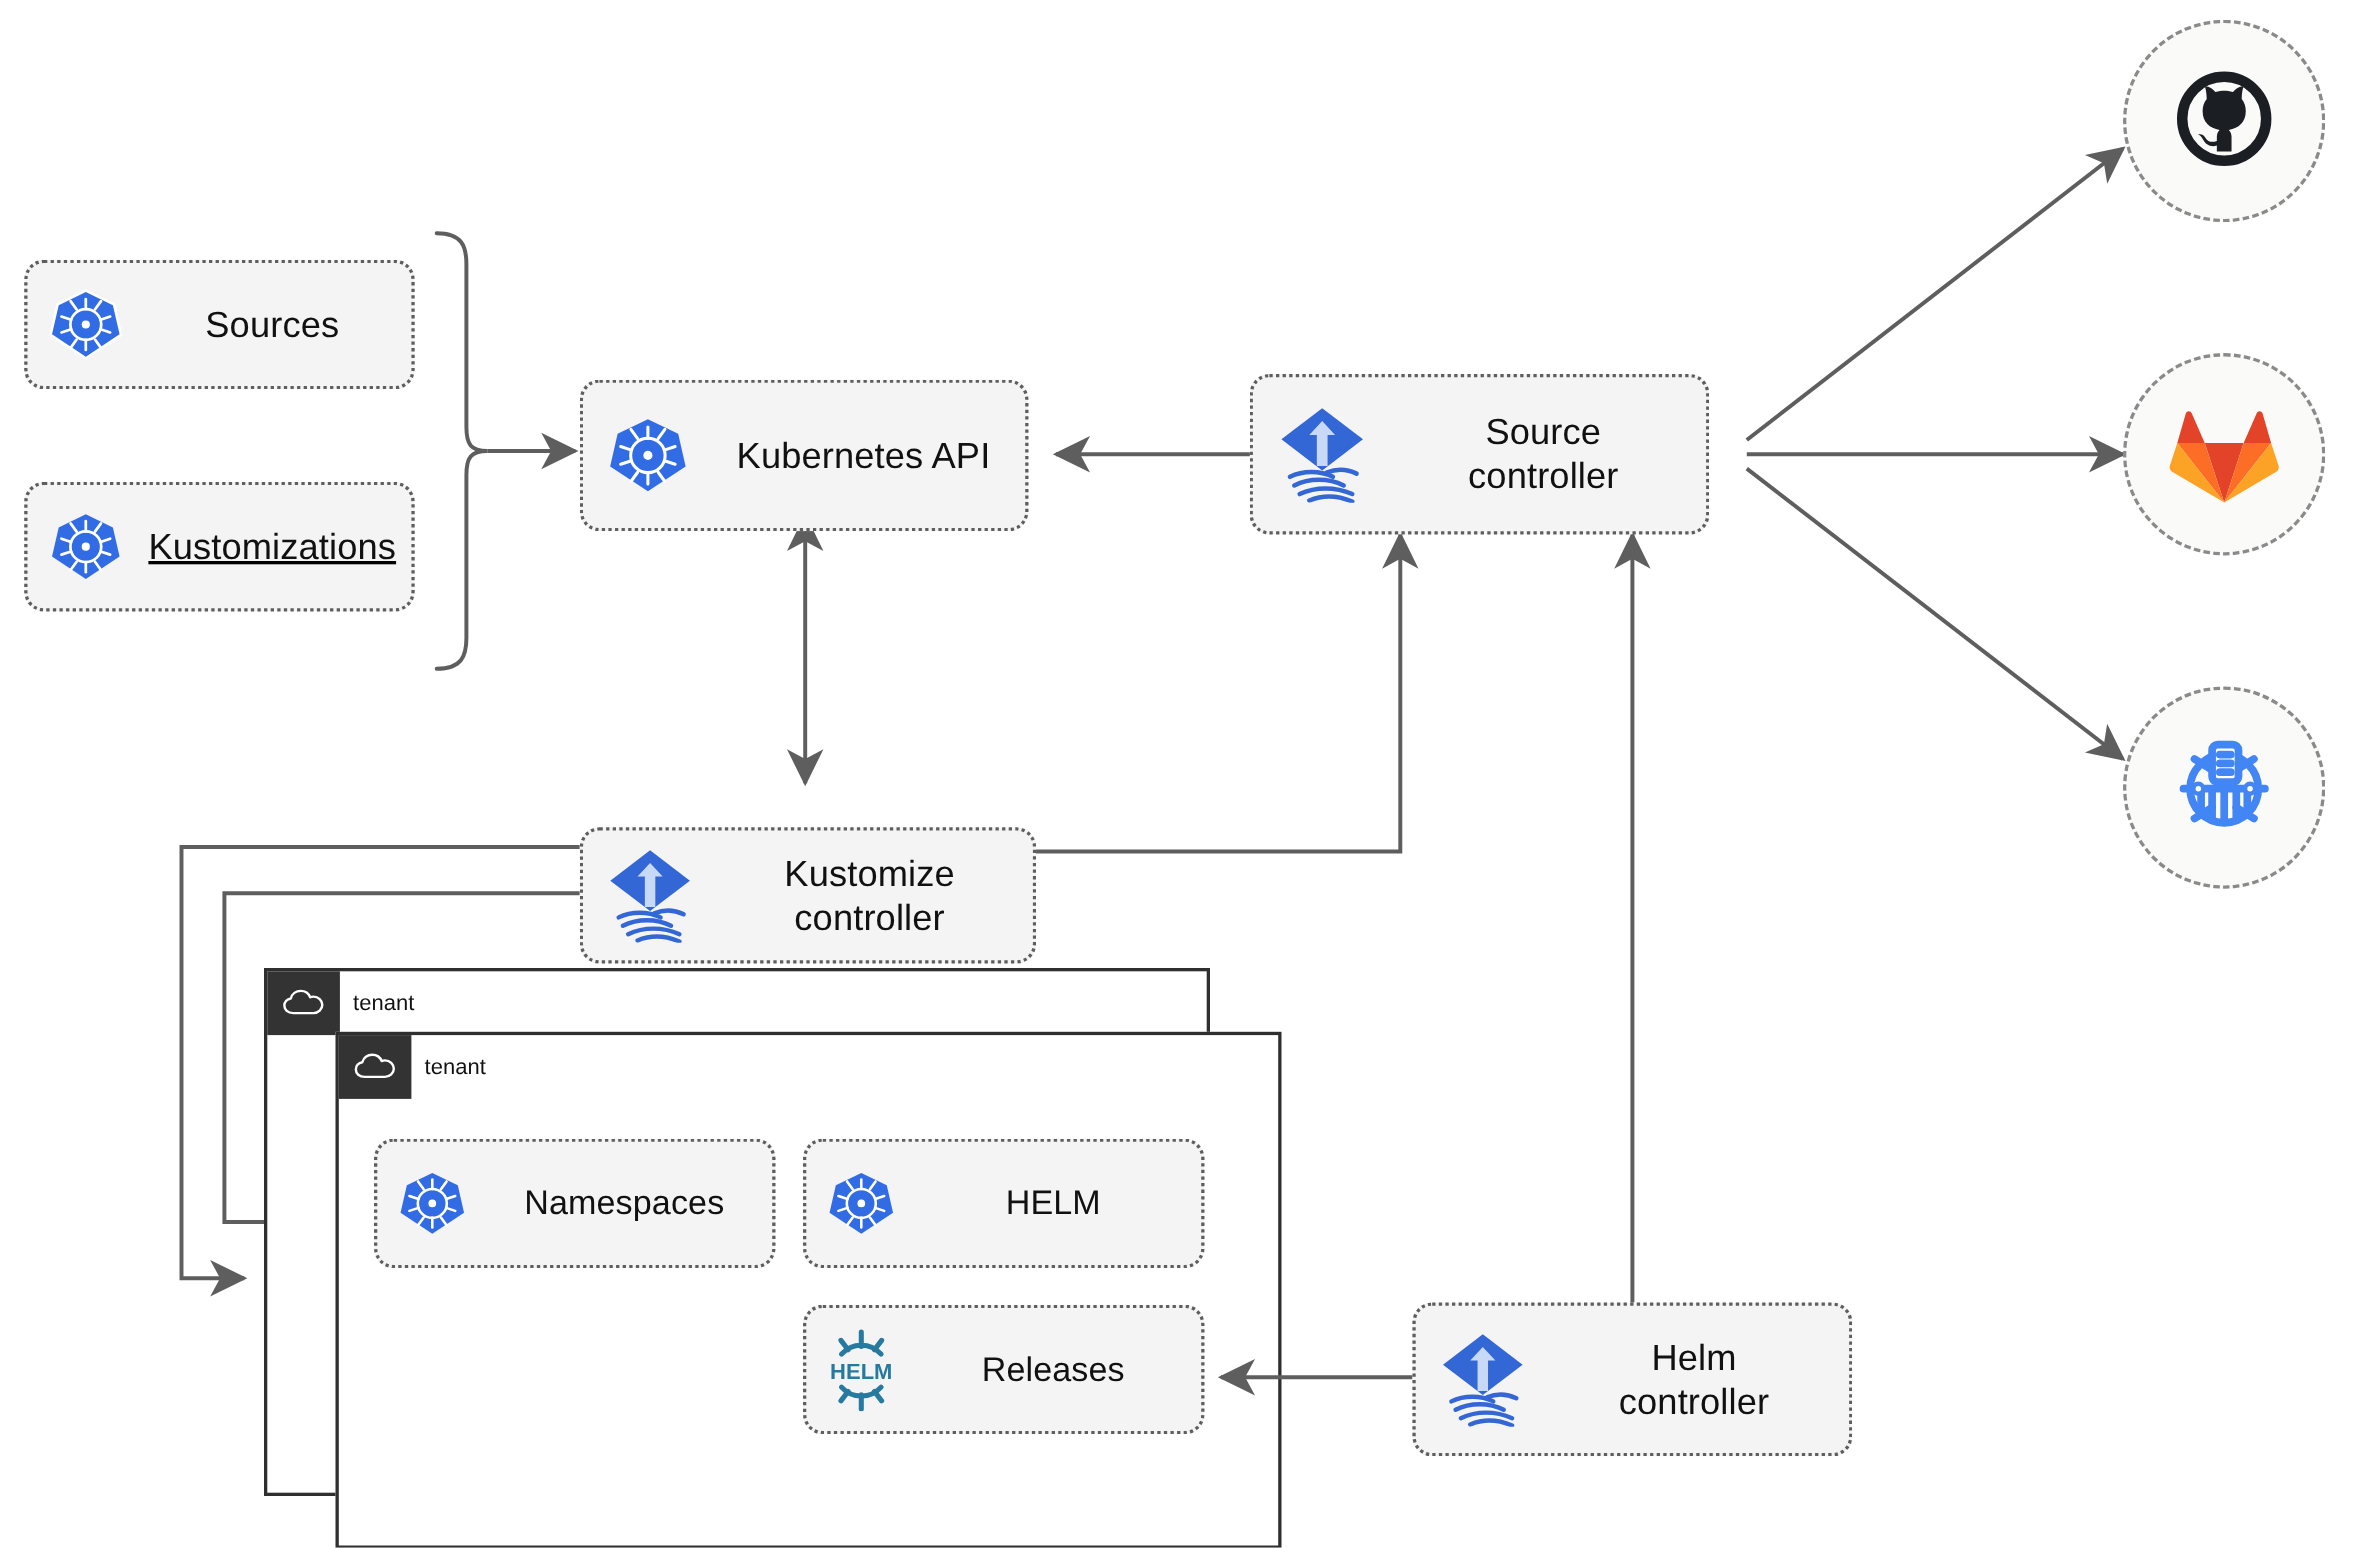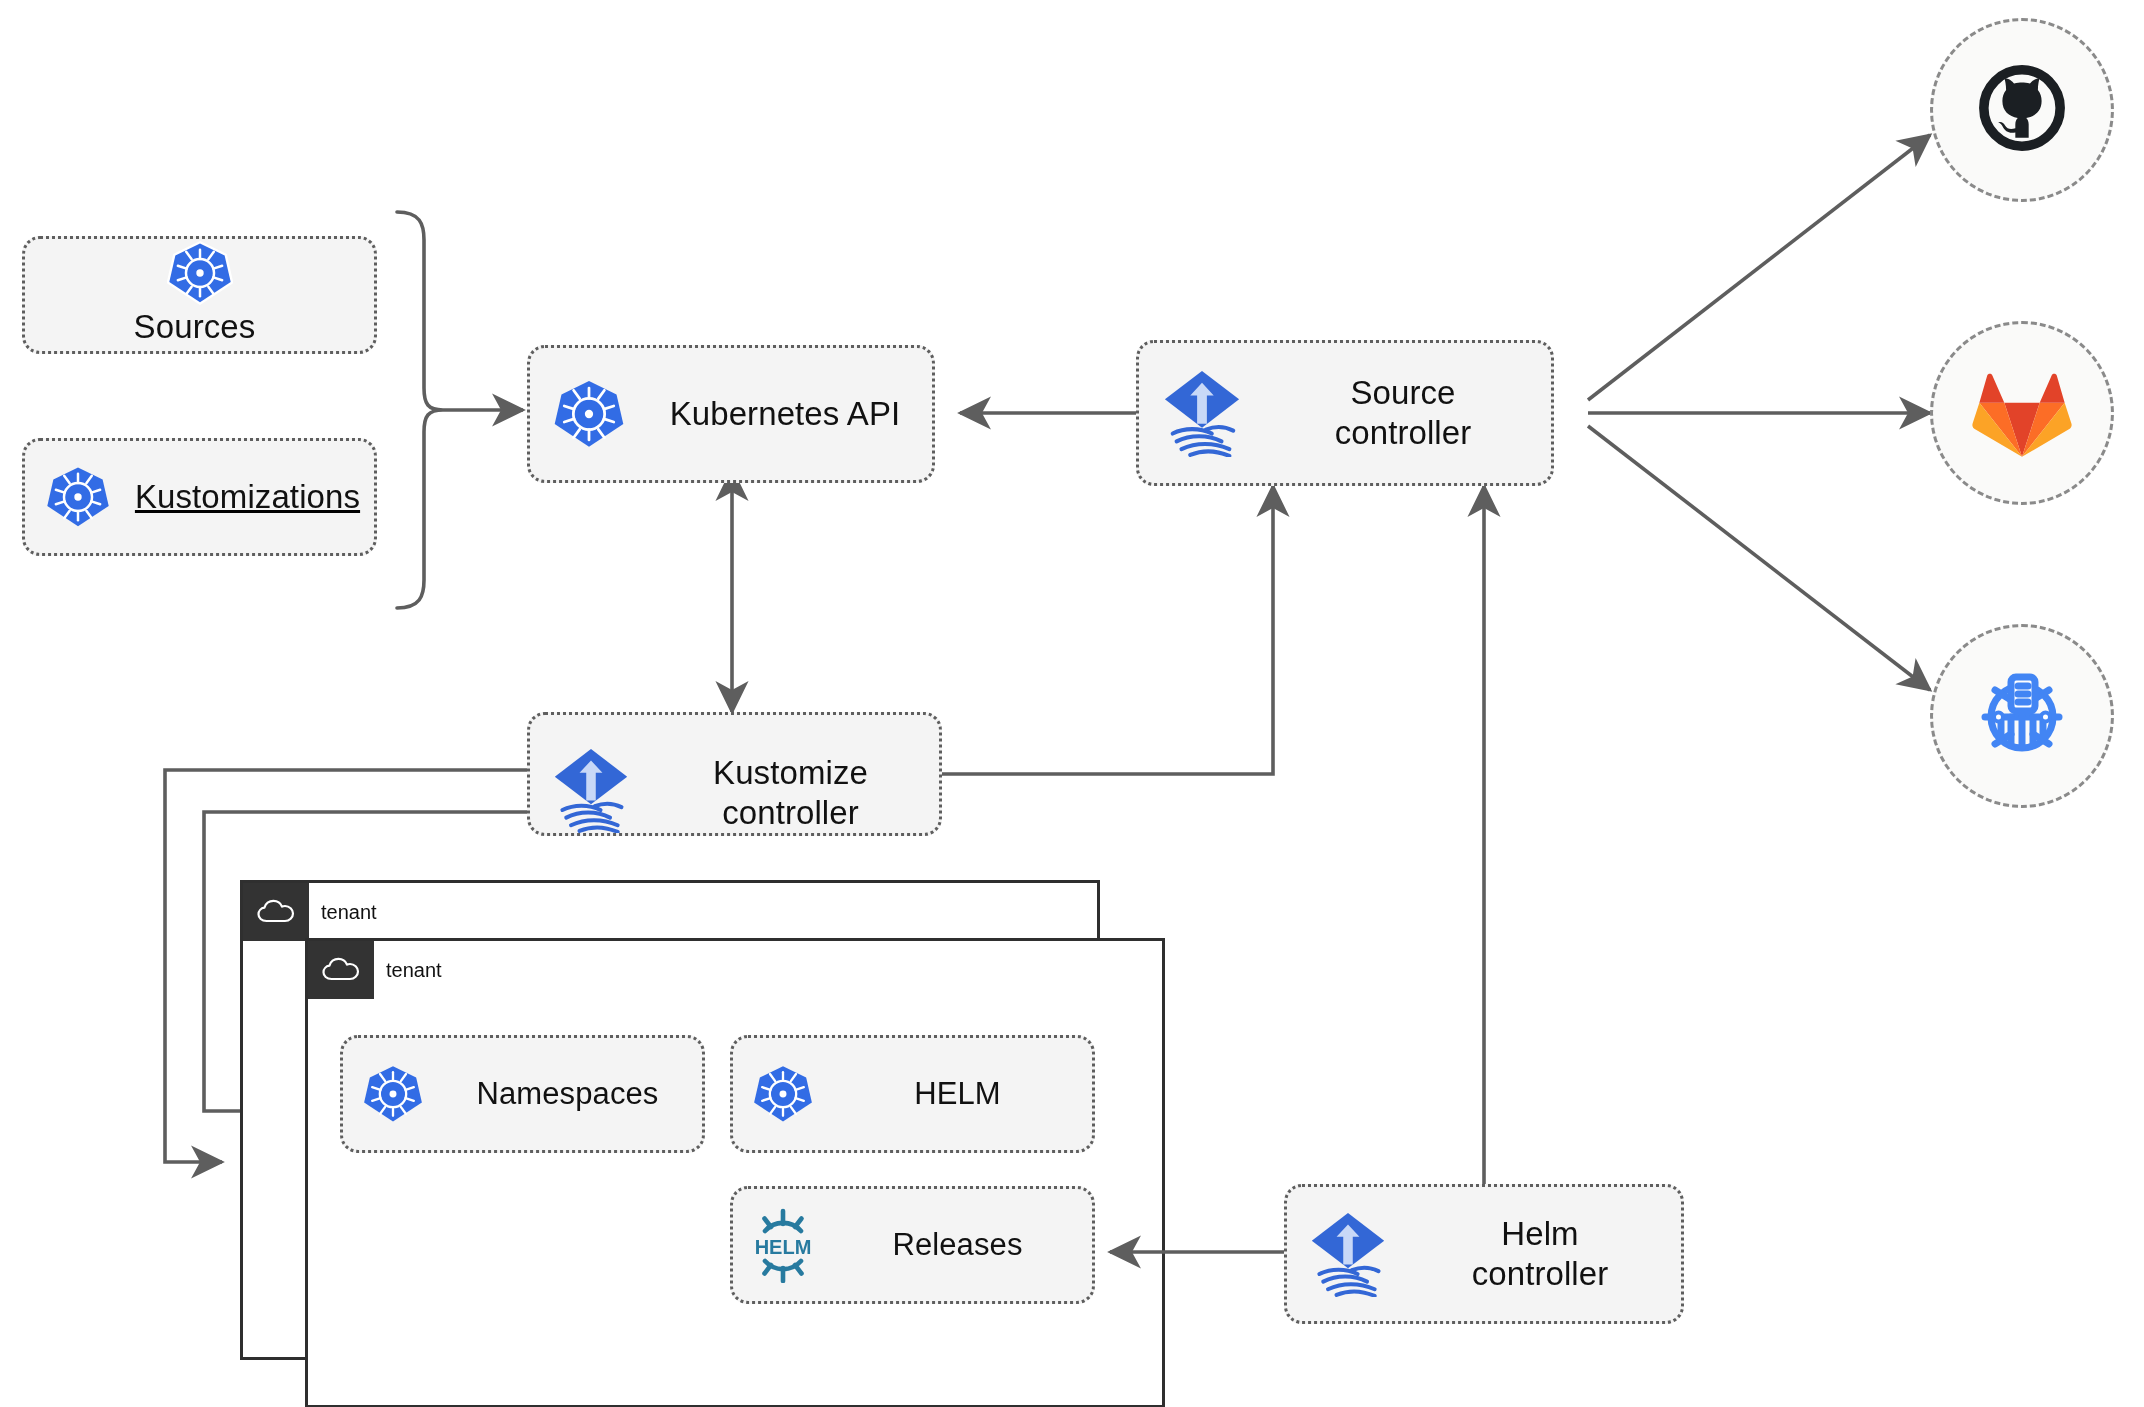--- a/index.html
+++ b/index.html
@@ -177,21 +177,21 @@
 
     <g>
       <path d="M 1588 413 L 1930 413" fill="none" stroke="#5e5e5e" stroke-width="3.6" marker-end="url(#a)"></path>
     </g>
 
     <g>
       <path d="M 1588 426 L 1930 690" fill="none" stroke="#5e5e5e" stroke-width="3.6" marker-end="url(#a)"></path>
     </g>
   </svg>
 
-  <div class="node" style="left:22px;top:236px;width:355px;height:118px;flex-direction:column;">
+  <div class="node" style="left:22px;top:236px;width:355px;height:118px;">
     <span class="ico" style="width:106px;">
       <svg width="66" height="68" viewBox="0 0 64 66" aria-hidden="true">
         <path d="M32 2 L58 14.6 L64.4 42.6 L32 64 L-0.4 42.6 L6 14.6 Z" fill="#ffffff" transform="translate(0,0)"></path>
         <path d="M32 4.4 L55.9 16 L61.8 41.7 L32 61.4 L2.2 41.7 L8.1 16 Z" fill="#326CE5"></path>
         <g stroke="#ffffff" stroke-width="2.4" fill="none" stroke-linecap="round">
           <circle cx="32" cy="33" r="13.6"></circle>
           <line x1="32" y1="10.5" x2="32" y2="19.4"></line>
           <line x1="32" y1="46.6" x2="32" y2="55.5"></line>
           <line x1="10.5" y1="26" x2="19" y2="28.8"></line>
           <line x1="45" y1="37.2" x2="53.5" y2="40"></line>
@@ -265,21 +265,21 @@
           <path d="M21 82 C36 75 54 75 70 82"></path>
           <path d="M30 88 C42 83 56 83 70 89"></path>
           <path d="M46 62 C56 58 66 59 74 63"></path>
         </g>
       </svg>
     </span>
     <span class="lbl">Source
 controller</span>
   </div>
 
-  <div class="node" style="left:527px;top:712px;width:415px;height:124px;align-items:flex-end;">
+  <div class="node" style="left:527px;top:752px;width:415px;height:124px;">
     <span class="ico" style="width:122px;">
       <svg width="80" height="86" viewBox="0 0 84 90" aria-hidden="true">
         <path d="M42 2 L80 31 L42 60 L4 31 Z" fill="#3367D6"></path>
         <path d="M42 14 L54 27 L47 27 L47 56 L37 56 L37 27 L30 27 Z" fill="#C8D8F7"></path>
         <g stroke="#3367D6" stroke-width="4.2" fill="none" stroke-linecap="round">
           <path d="M12 66 C24 60 40 60 52 66"></path>
           <path d="M16 74 C30 67 48 67 62 74"></path>
           <path d="M21 82 C36 75 54 75 70 82"></path>
           <path d="M30 88 C42 83 56 83 70 89"></path>
           <path d="M46 62 C56 58 66 59 74 63"></path>

